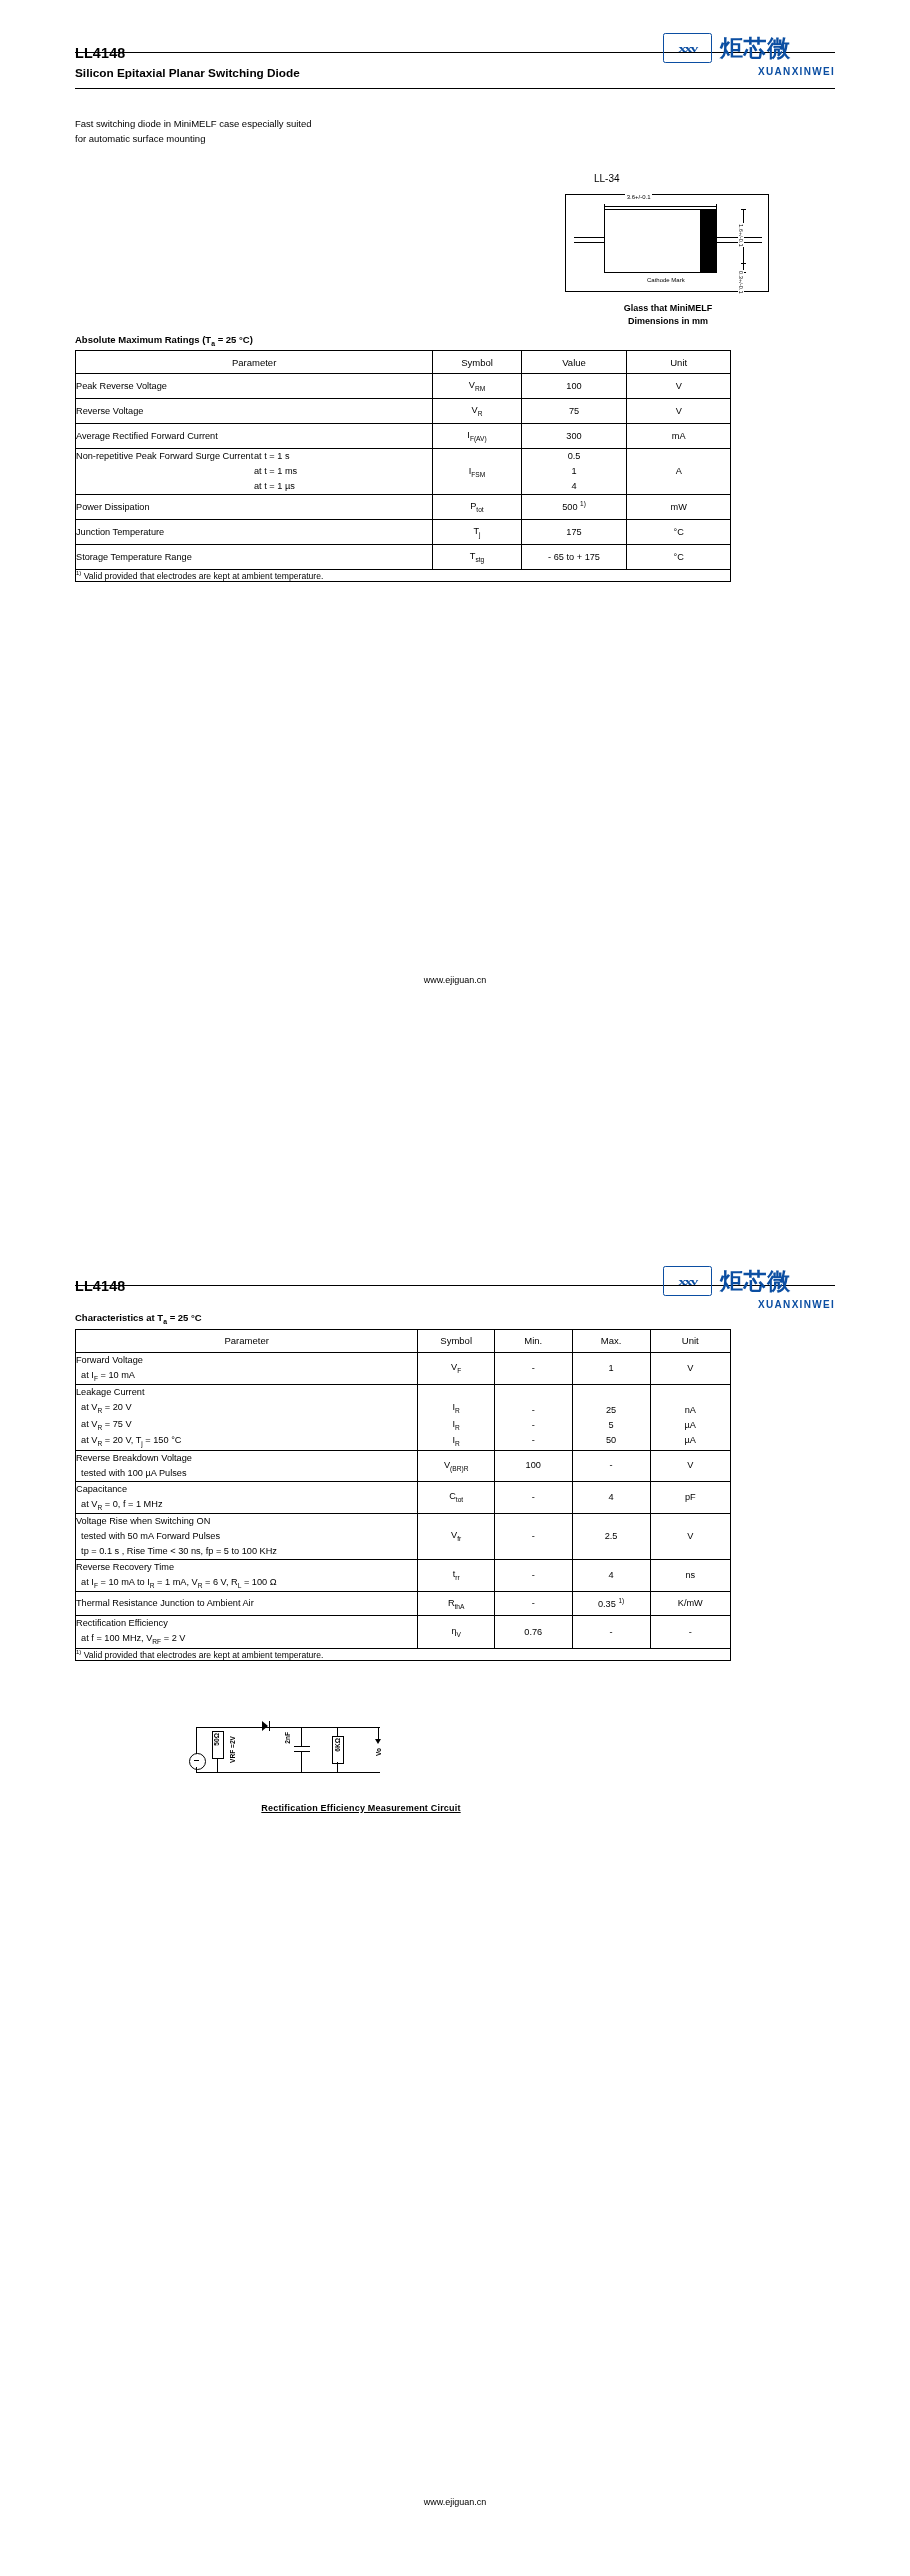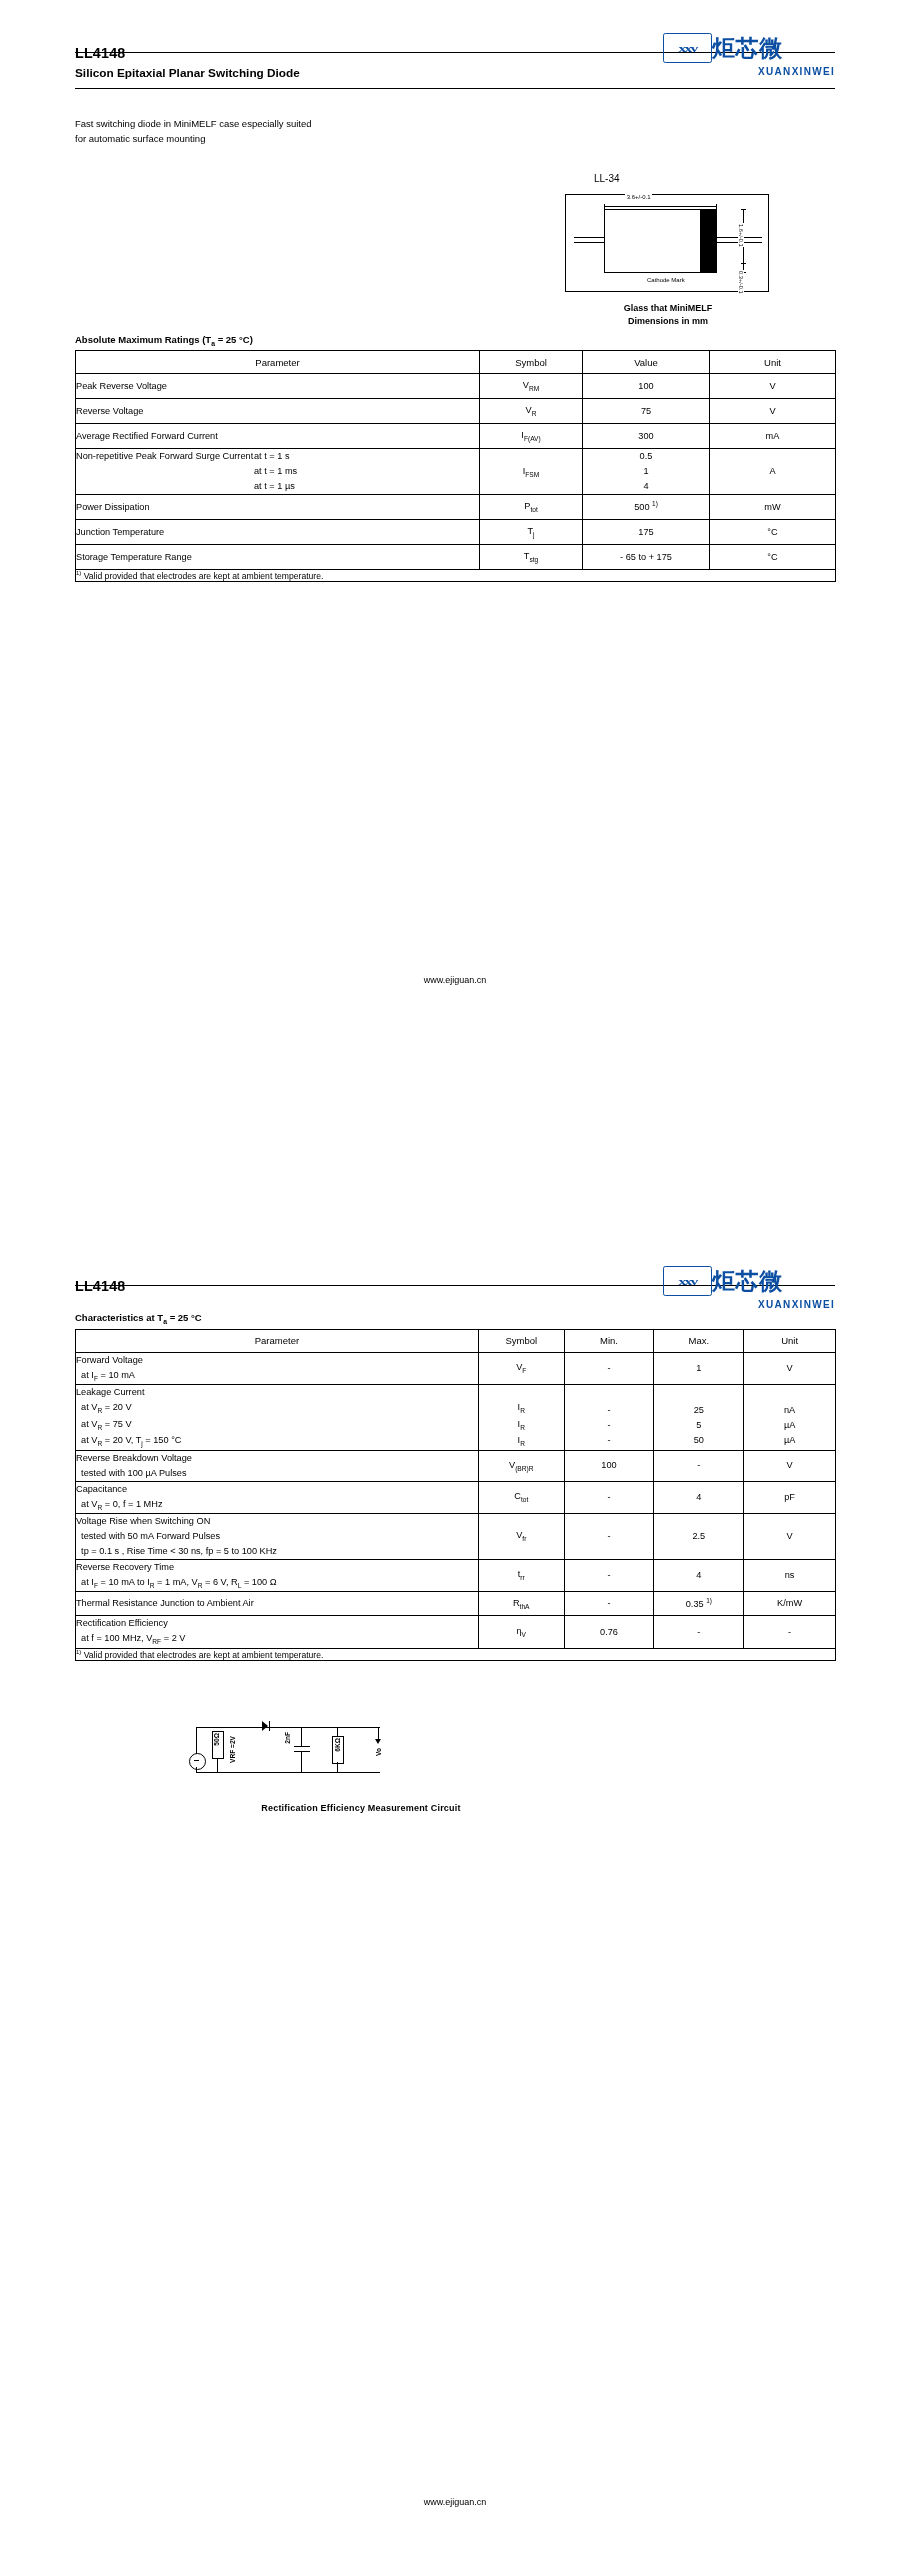--- a/index.html
+++ b/index.html
@@ -38,20 +38,21 @@
   .logo {
     position: absolute;
     right: 0;
     top: 33px;
     width: 172px;
     height: 45px;
   }
   .logo-row {
     display: flex;
     align-items: center;
+    gap: 8px;
   }
   .logo-mark {
     width: 49px;
     height: 30px;
     border: 1.7px solid #0b4ea2;
     border-radius: 2.3px;
     display: flex;
     align-items: center;
     justify-content: center;
     box-sizing: border-box;
@@ -236,21 +237,21 @@
   }
 
   
   .table-title {
     margin: 0 75px 4px;
     font-size: 9.5px;
     font-weight: bold;
   }
   table.spec {
     margin: 0 75px;
-    width: 761px;
+    width: 656px;
     border-collapse: collapse;
     font-size: 9.2px;
     padding-left: 36px;
   }
   table.spec th,
   table.spec td {
     border: 0.7px solid #000;
     padding: 0;
   }
   table.spec th {
@@ -310,20 +311,21 @@
   }
   .circuit-caption {
     position: absolute;
     left: 0;
     top: 112px;
     width: 344px;
     text-align: center;
     font-size: 9px;
     font-weight: bold;
     letter-spacing: 0.2px;
+    text-decoration: underline;
   }
 </style>
 </head>
 <body>
 
 <div class="page page1">
 
   <div class="header">
     <div class="part-no">LL4148</div>
     <div class="logo">

